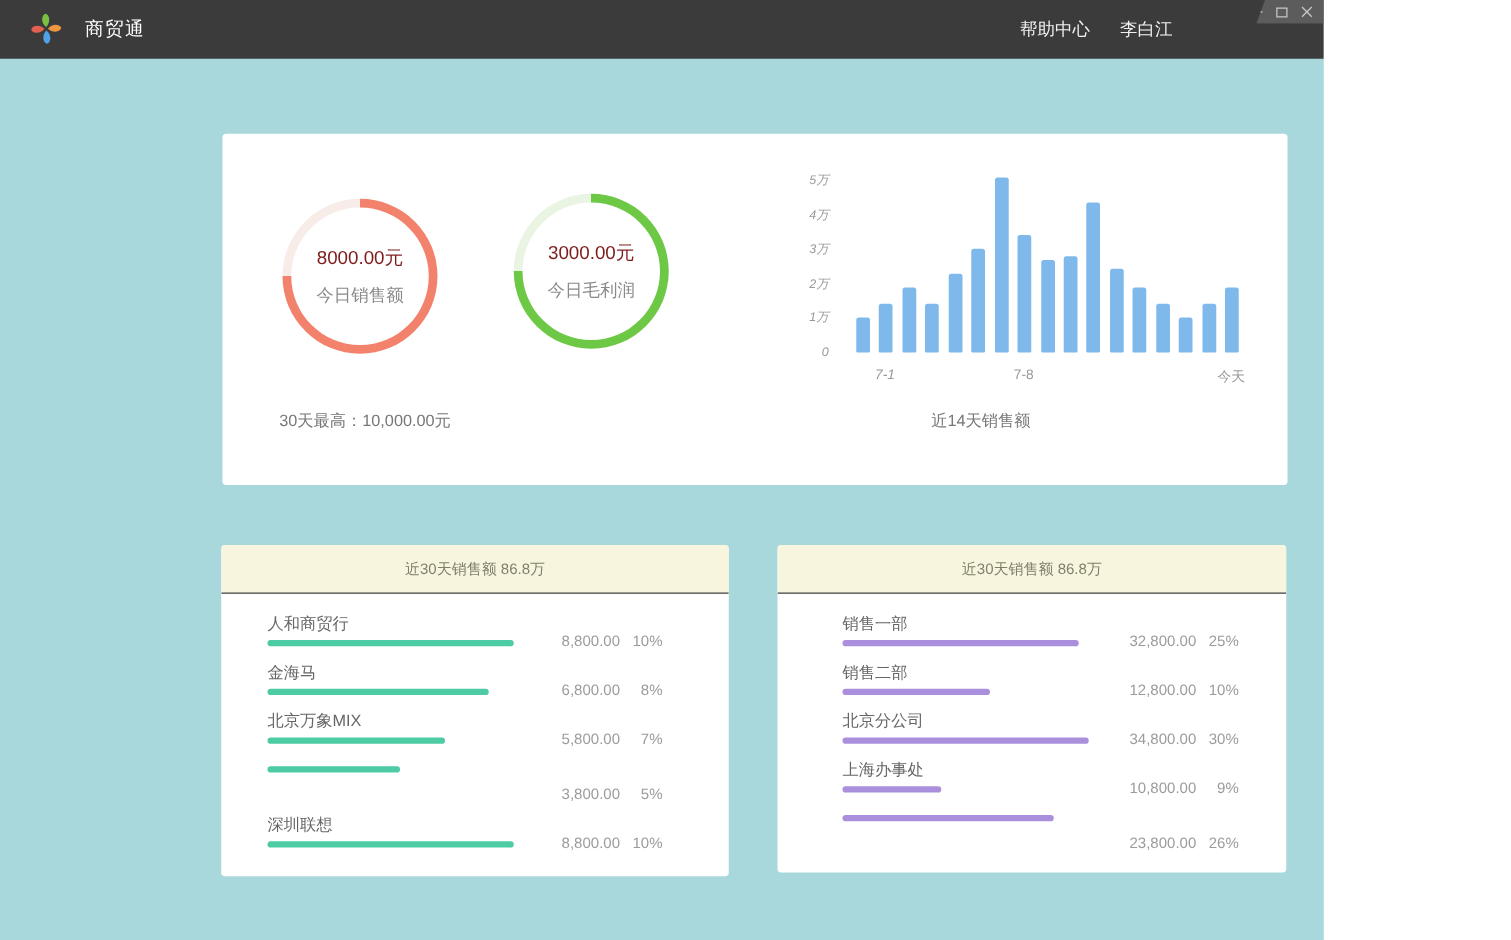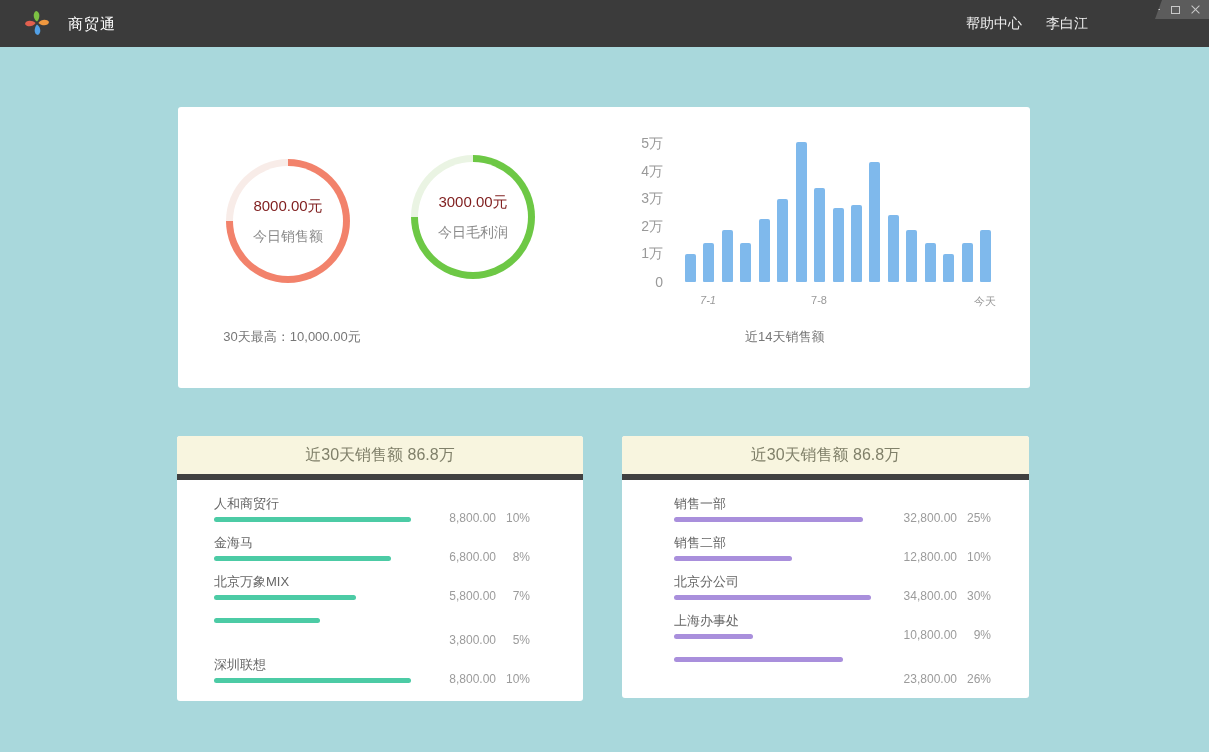--- a/index.html
+++ b/index.html
@@ -1,16 +1,16 @@
 <!DOCTYPE html>
 <html><head>
 <meta charset="utf-8">
 <style>
   html,body{margin:0;padding:0;}
-  .screen{position:relative;width:1209px;height:752px;background:#A9D8DC;overflow:hidden;
+  .screen{position:relative;width:1059px;height:752px;background:#A9D8DC;overflow:hidden;
           font-family:"Liberation Sans","DejaVu Sans",sans-serif;}
 
   
   .titlebar{position:absolute;top:0;left:0;right:0;height:47px;background:#3B3B3B;}
   .logo{position:absolute;left:22px;top:8px;width:30px;height:30px;}
   .app-title{position:absolute;left:68px;top:0;height:47px;line-height:47px;color:#FFFFFF;
              font-size:15px;letter-spacing:1px;}
   .topbar-links{position:absolute;right:121px;top:0;height:47px;display:flex;align-items:center;
                 gap:24px;color:#F0F0F0;font-size:14px;}
   .topbar-links span{cursor:pointer;}
@@ -34,36 +34,36 @@
                flex-direction:column;align-items:center;justify-content:center;gap:12px;}
   .donut-value{font-size:15px;color:#7f1d1d;}
   .donut-label{font-size:14px;color:#8A8A8A;}
   #donut-sales{left:48px;top:52px;}
   #donut-profit{left:233px;top:48px;}
   .footnote{position:absolute;width:230px;text-align:center;font-size:13px;color:#777;}
   #fn-sales{left:-1px;top:221px;}
   #fn-profit{left:180px;top:223px;}
 
   .y-axis{position:absolute;left:440px;top:37px;width:45px;height:140px;}
-  .y-tick{position:absolute;right:0;transform:translateY(-50%);font-size:14px;color:#999;}
+  .y-tick{position:absolute;right:0;transform:translateY(-50%);font-size:10px;color:#999;font-style:italic;}
   .plot{position:absolute;left:507px;top:34px;width:306px;height:141px;display:flex;
         align-items:flex-end;justify-content:space-between;}
   .vbar{width:11px;background:#7FB9EC;border-radius:2px 2px 1px 1px;}
   .x-labels{position:absolute;left:507px;top:187px;width:306px;height:14px;}
   .x-label{position:absolute;transform:translateX(-50%);font-size:11px;color:#999;
            white-space:nowrap;}
   .chart-caption{position:absolute;left:567px;top:221px;width:200px;text-align:left;
                  font-size:13px;color:#777;}
 
   
   .rank-card{position:absolute;background:#FFF;border-radius:3px;overflow:hidden;}
   #rank-customers{left:177px;top:436px;width:406px;height:265px;--indent:37px;--right-off:53px;}
   #rank-departments{left:622px;top:436px;width:407px;height:262px;--indent:52px;--right-off:38px;}
-  .rank-header{height:38px;background:#F8F5DF;border-bottom:6px solid #404040;display:flex;
-               align-items:center;justify-content:center;font-size:16px;color:#80806A;}
+  .rank-header{height:38px;background:#F8F5DF;border-bottom:1px solid #404040;display:flex;
+               align-items:center;justify-content:center;font-size:12px;color:#80806A;}
   .rank-body{padding-top:16px;}
   .rank-row{position:relative;height:39px;margin-left:var(--indent);}
   .row-name{font-size:13px;color:#666;line-height:16px;}
   .row-bar{margin-top:5px;height:5px;border-radius:3px;}
   .row-values{position:absolute;top:15px;right:var(--right-off);display:flex;}
   .row-amount{width:80px;text-align:right;font-size:12px;color:#9B9B9B;}
   .row-pct{width:34px;text-align:right;font-size:12px;color:#9B9B9B;}
 </style>
 </head>
 <body>

